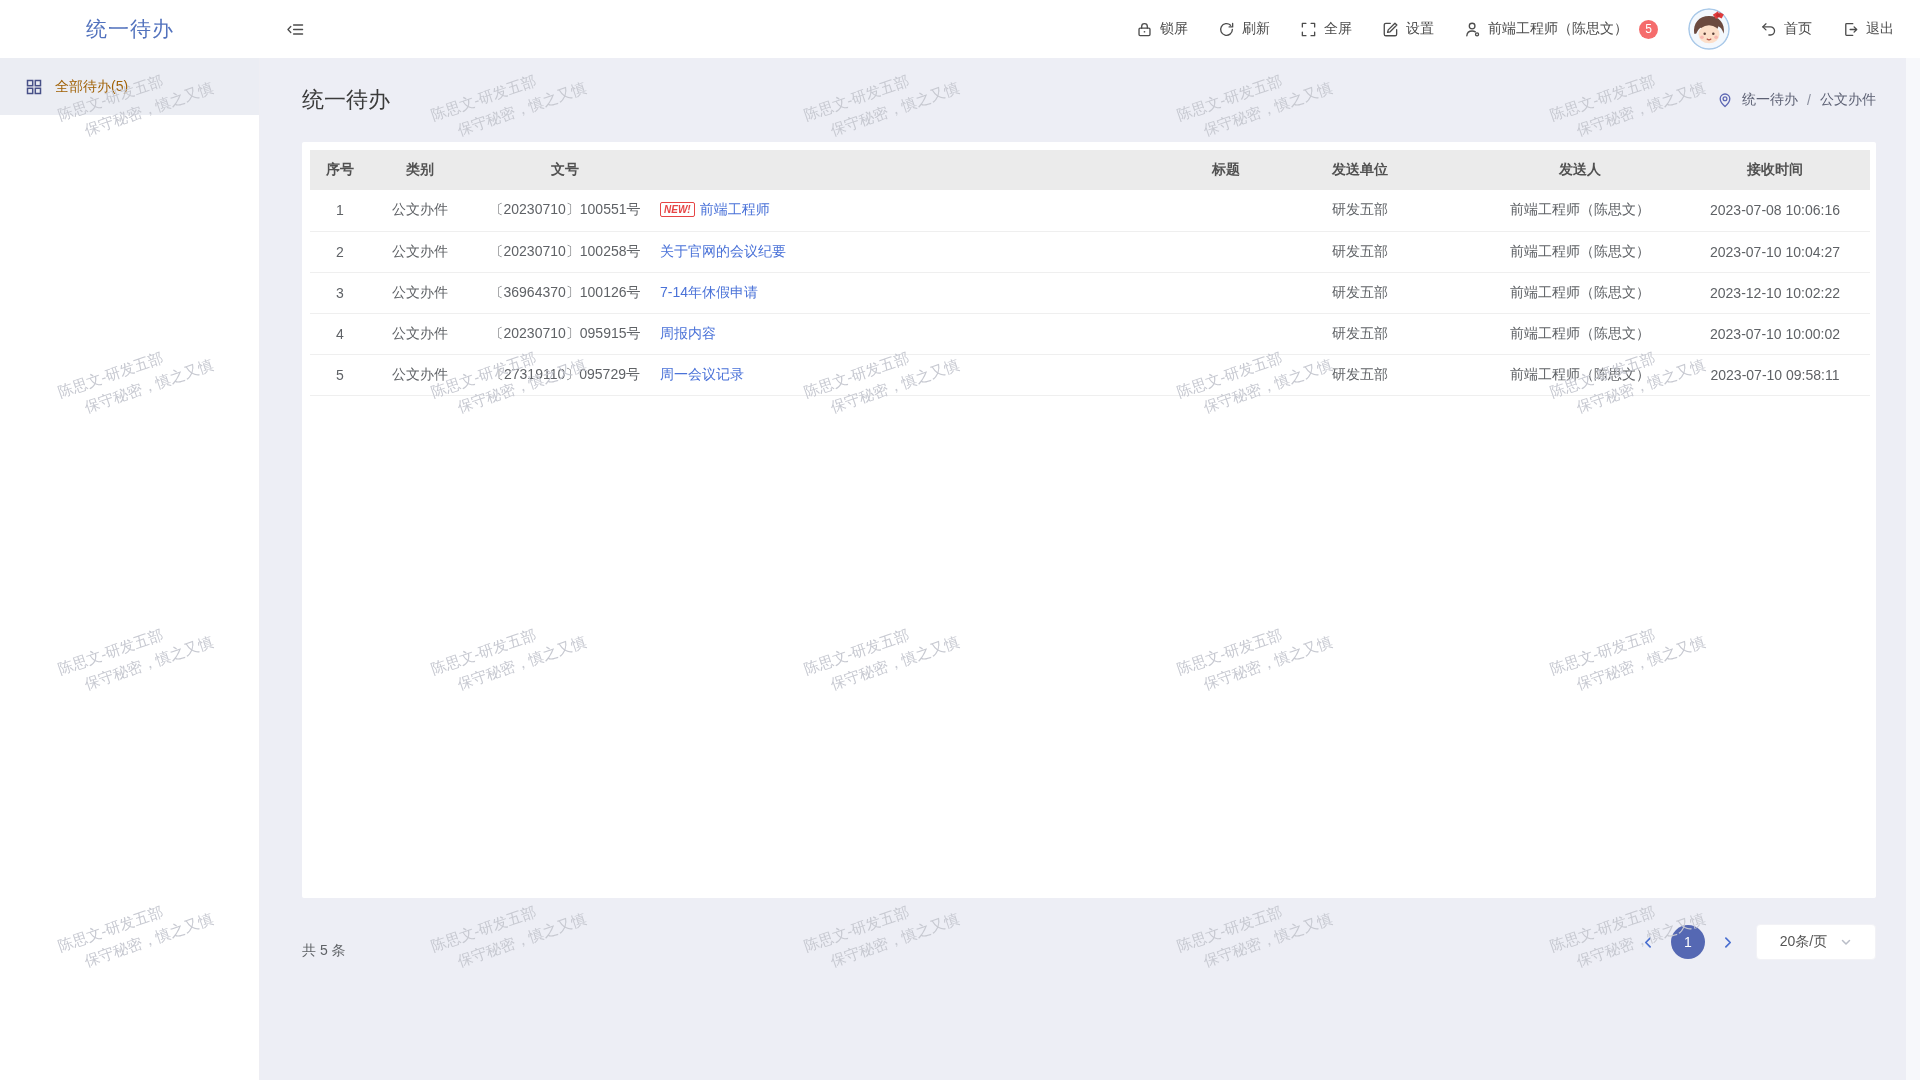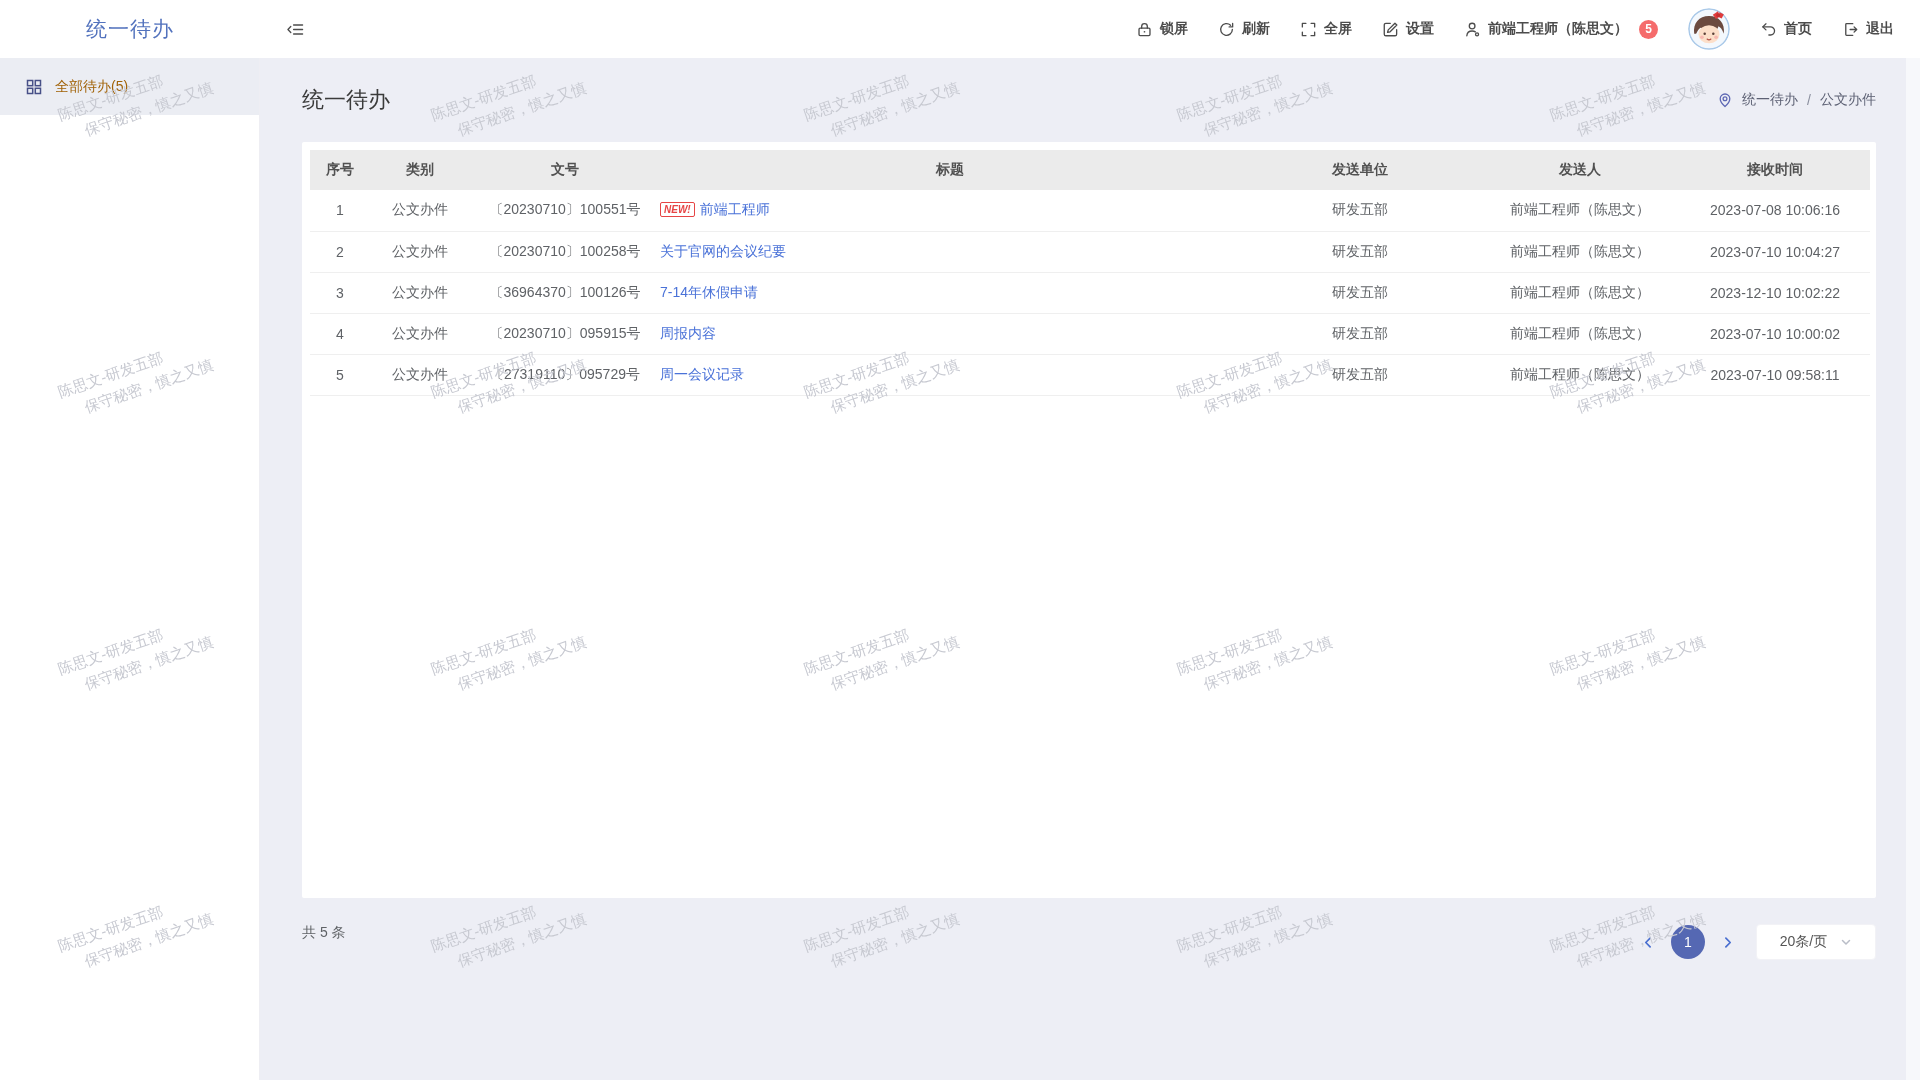--- a/index.html
+++ b/index.html
@@ -9,21 +9,21 @@
     background:#fff; position:relative; font-size:14px; color:#4c4c4c;
   }
   svg { display:block; }
   .ic { stroke:#4c4c4c; fill:none; stroke-width:1.4; stroke-linecap:round; stroke-linejoin:round; }
 
   
   .header { position:absolute; top:0; left:0; width:1920px; height:58px; background:#fff; display:flex; align-items:center; z-index:5; }
   .logo { width:260px; text-align:center; font-size:21px; color:#5272bd; letter-spacing:1px; cursor:default; }
   .collapse-btn { margin-left:26px; cursor:pointer; }
   .header-right { margin-left:auto; display:flex; align-items:center; gap:30px; padding-right:26px; }
-  .h-action { display:flex; align-items:center; gap:7px; font-size:14px; color:#4c4c4c; cursor:pointer; white-space:nowrap;font-weight:bold; }
+  .h-action { display:flex; align-items:center; gap:7px; font-size:14px; color:#4c4c4c; cursor:pointer; white-space:nowrap; }
   .badge { min-width:19px; height:19px; border-radius:10px; background:#f56c6c; color:#fff; font-size:12px;
            display:flex; align-items:center; justify-content:center; padding:0 5px; margin-left:4px; }
   .avatar { width:42px; height:42px; border-radius:50%; overflow:hidden; cursor:pointer; flex:0 0 auto; }
 
   
   .sidebar { position:absolute; top:58px; left:0; width:260px; bottom:0; background:#fff; border-right:1px solid #eeeef3; z-index:4; }
   .side-item { height:57px; display:flex; align-items:center; gap:13px; padding-left:26px; font-size:14px; color:#a16207; cursor:pointer; }
   .side-item.active { background:#ebedf3; }
   .grid-ic { stroke:#475087; fill:none; stroke-width:1.5; }
 
@@ -31,29 +31,29 @@
   .main { position:absolute; top:58px; left:260px; right:0; bottom:0; background:#edeef5; }
   .main-head { height:84px; display:flex; align-items:center; justify-content:space-between; padding:0 44px 0 42px; }
   .page-title { font-size:22px; color:#3b3b3b; font-weight:400; }
   .breadcrumb { display:flex; align-items:center; gap:9px; font-size:14px; color:#5d6174; }
   .breadcrumb .sep { color:#8b8f9e; }
   .crumb { cursor:pointer; }
 
   .card { margin:0 44px 0 42px; background:#fff; height:756px; padding:8px 8px 0; border-radius:2px; }
   table { width:100%; border-collapse:collapse; font-size:14px; table-layout:fixed; }
   th { background:#ebebeb; height:40px; font-weight:700; color:#515151; text-align:center; white-space:nowrap; }
-  th.title-col { text-align:center; }
+  th.title-col { text-align:right; }
   td { height:41px; text-align:center; color:#5f6266; border-bottom:1px solid #efefef; white-space:nowrap; overflow:hidden; }
   td.title-cell { text-align:left; }
   .doc-link { color:#4a72d8; text-decoration:none; cursor:pointer; }
   .new-badge { display:inline-block; border:1px solid #e64545; color:#e64545; font-size:10px; font-weight:700;
                font-style:italic; line-height:13px; padding:0 3px; border-radius:2px; margin-right:5px; vertical-align:1px; }
 
   
-  .footer-bar { display:flex; align-items:flex-start; margin:26px 44px 0 42px; font-size:14px; color:#5f6266; }
+  .footer-bar { display:flex; align-items:flex-end; margin:26px 44px 0 42px; font-size:14px; color:#5f6266; }
   .pager { margin-left:auto; display:flex; align-items:center; gap:16px; }
   .pg-arrow { cursor:pointer; display:flex; }
   .pg-num { width:34px; height:34px; border-radius:50%; background:#5568b3; color:#fff; display:flex;
             align-items:center; justify-content:center; cursor:pointer; }
   .page-size-select { width:120px; height:36px; background:#fff; border-radius:4px; display:flex; align-items:center;
                       justify-content:center; gap:13px; color:#555; cursor:pointer; margin-left:6px; border:1px solid #f2f2f6; }
 
   .scroll-track { position:absolute; top:58px; right:0; width:14px; bottom:0; background:#f7f8fb; z-index:3; }
 
   

